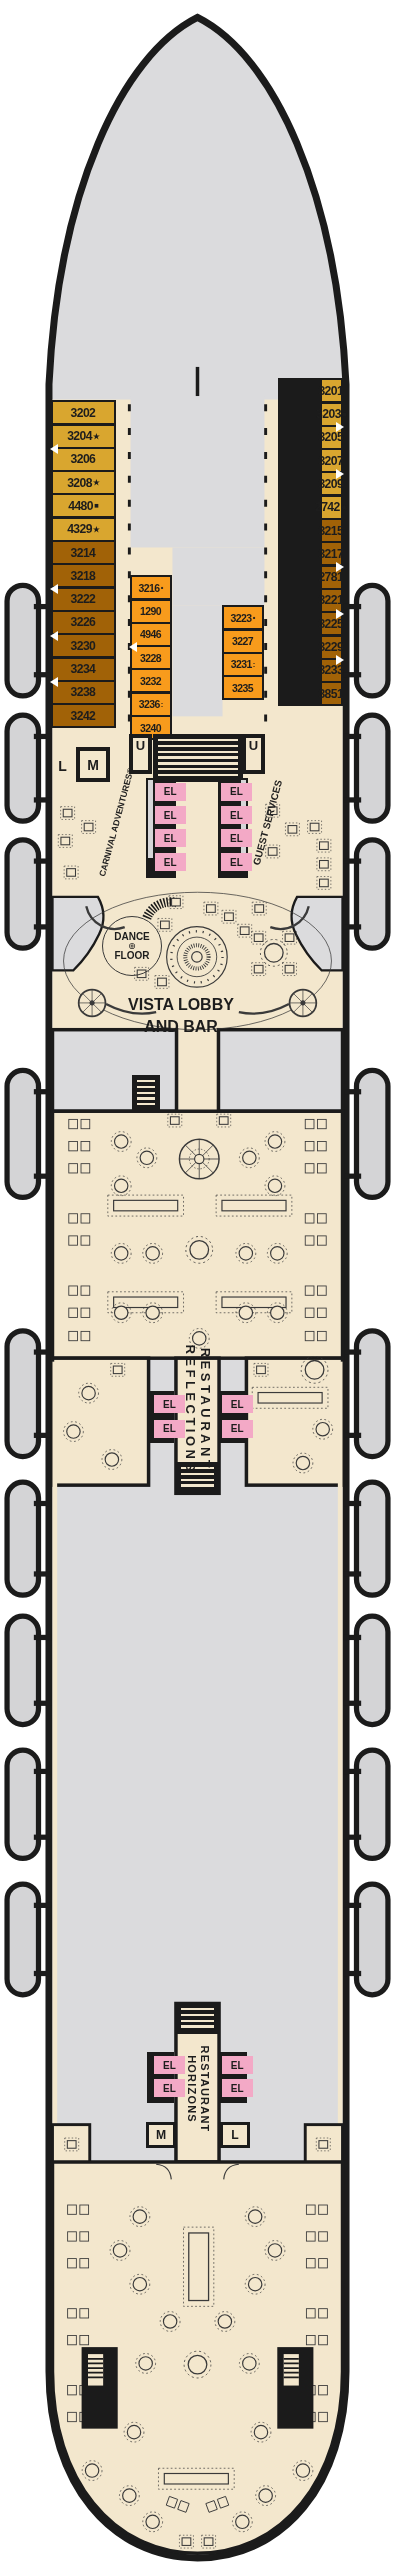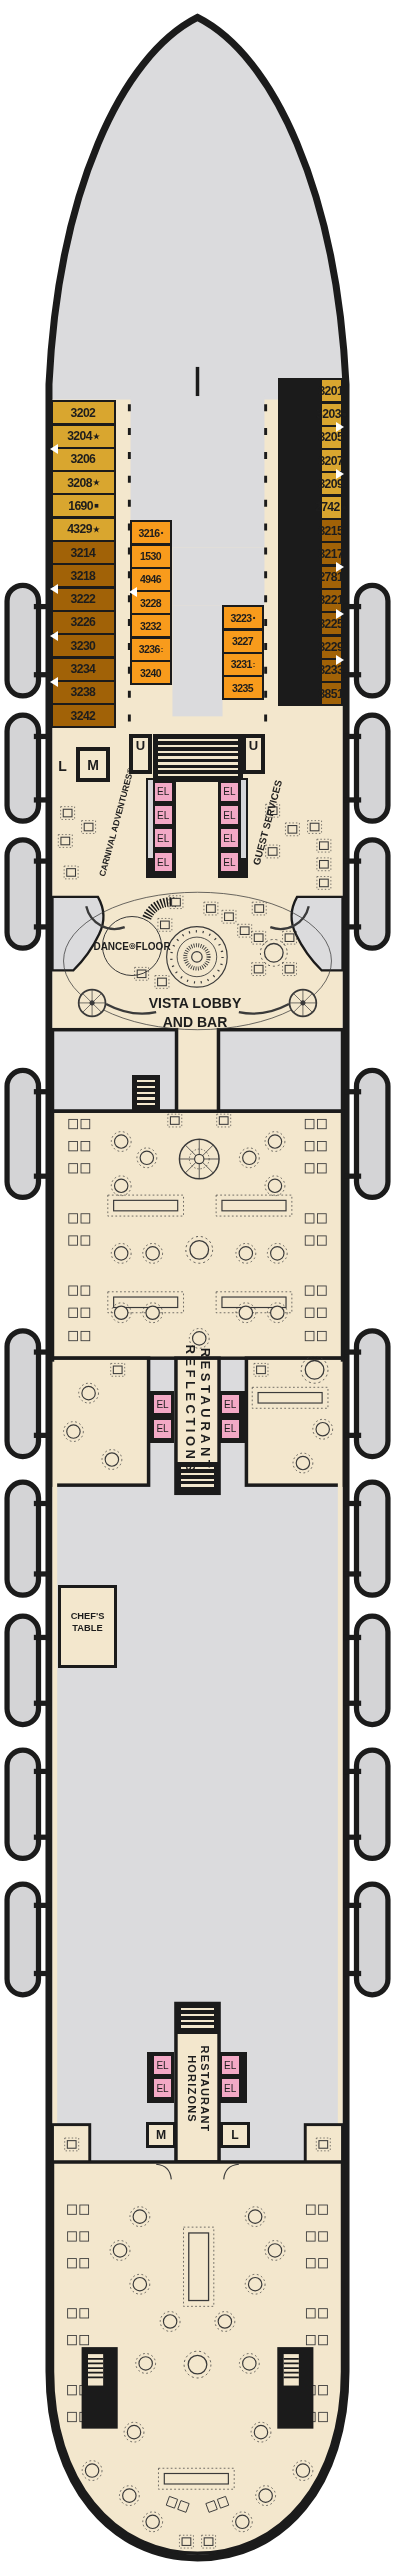--- a/index.html
+++ b/index.html
@@ -3,21 +3,21 @@
 <meta charset="utf-8">
 <style>
   html,body{margin:0;padding:0;background:#ffffff;}
   body{font-family:"Liberation Sans", sans-serif;}
   #ship{position:relative;width:395px;height:2576px;background:#fff;overflow:hidden;color:#1d1d1d;}
   #base{position:absolute;left:0;top:0;}
 
   
   .col{position:absolute;display:flex;flex-direction:column;gap:2.3px;background:#1b1b1b;padding:2.3px;box-sizing:border-box;z-index:4;}
   .col-port-outer{left:51px;top:400px;width:65px;}
-  .col-port-inner{left:130px;top:520px;width:42px;}
+  .col-port-inner{left:130px;top:575px;width:42px;}
   .col-stbd-outer{left:278px;top:378px;width:65px;padding-left:44px;}
   .col-stbd-inner{left:222px;top:605px;width:42px;}
   .cabin{position:relative;height:21px;display:flex;align-items:center;justify-content:center;font-weight:700;font-size:12.2px;letter-spacing:-0.6px;color:#1d1d1d;}
   .col-port-inner .cabin,.col-stbd-inner .cabin{font-size:10.5px;}
   .cabin .sym{font-size:7.6px;margin-left:1.2px;letter-spacing:0;}
   .cabin.gold{background:#D9A62F;}
   .cabin.purple{background:#a16207;}
   .cabin.orange{background:#F89B1C;}
   .col-port-outer .cabin.door::after,.col-port-inner .cabin.door::after{
     content:"";position:absolute;left:-3.5px;bottom:-7.6px;width:0;height:0;z-index:5;
@@ -29,21 +29,21 @@
   
   .stairs{position:absolute;background:#1b1b1b;z-index:5;}
   .stairs::after{content:"";position:absolute;left:5.2px;right:5.2px;top:4.7px;bottom:4.7px;
     background:repeating-linear-gradient(180deg,#F3E7CD 0 2.3px,transparent 2.3px 5.8px);}
   #stairs-top{left:153px;top:734px;width:90px;height:48px;}
   #stairs-lobby{left:132px;top:1075px;width:28px;height:35px;}
   #stairs-refl{left:176px;top:1462px;width:43px;height:30px;}
   #stairs-hor{left:176px;top:2003px;width:43px;height:31px;}
   .bank{position:absolute;background:#1b1b1b;z-index:6;}
   .bank .gr{position:absolute;top:2.3px;width:5.2px;height:78%;background:#d6d6d8;}
-  .el{position:absolute;width:17px;height:18px;background:#F3A9C6;display:flex;align-items:center;justify-content:center;font-weight:400;font-size:10px;color:#1d1d1d;}
+  .el{position:absolute;width:31px;height:18px;background:#F3A9C6;display:flex;align-items:center;justify-content:center;font-weight:700;font-size:10px;color:#1d1d1d;}
   #bank-tl{left:146px;top:778px;width:30px;height:100px;}
   #bank-tr{left:218px;top:778px;width:30px;height:100px;}
   #bank-tl .gr{left:1.7px;} #bank-tr .gr{right:1.7px;}
   #bank-tl .el{left:8.7px;} #bank-tr .el{left:2.9px;}
   .bank .e1{top:4.7px;} .bank .e2{top:28px;} .bank .e3{top:51px;} .bank .e4{top:75px;}
   #bank-rl{left:147px;top:1391px;width:27px;height:52px;}
   #bank-rr{left:220px;top:1391px;width:27px;height:52px;}
   #bank-hl{left:147px;top:2052px;width:27px;height:51px;}
   #bank-hr{left:220px;top:2052px;width:27px;height:51px;}
   #bank-rl .el,#bank-hl .el{left:7px;} #bank-rr .el,#bank-hr .el{left:1.7px;}
@@ -54,23 +54,23 @@
   #u-left{left:129px;top:734px;} #u-right{left:242px;top:734px;}
   #m-room{position:absolute;left:76px;top:747px;width:34px;height:35px;background:#F3E7CD;border:4.1px solid #1b1b1b;box-sizing:border-box;display:flex;align-items:center;justify-content:center;font-weight:700;font-size:14px;z-index:6;}
   #l-top{position:absolute;left:51px;top:758px;width:23px;text-align:center;font-weight:700;font-size:14px;z-index:6;}
   .mlbox{position:absolute;width:30px;height:26px;background:#F3E7CD;border:3.5px solid #1b1b1b;box-sizing:border-box;display:flex;align-items:center;justify-content:center;font-weight:700;font-size:12.2px;z-index:6;}
   #m-hor{left:146px;top:2122px;} #l-hor{left:220px;top:2122px;}
 
   
   .lbl{position:absolute;color:#1d1d1d;z-index:7;}
   #carnival{left:51px;top:817px;width:131px;text-align:center;font-weight:700;font-size:8.7px;transform:rotate(-75deg);}
   #guest{left:202px;top:817px;width:131px;text-align:center;font-weight:700;font-size:10px;transform:rotate(-75deg);}
-  #dance{left:102px;top:916px;width:58px;height:58px;border:1.2px solid #3a3a3a;border-radius:50%;display:flex;align-items:center;justify-content:center;font-weight:700;font-size:10px;line-height:1.1;}
+  #dance{left:102px;top:916px;width:58px;height:58px;border:1.2px solid #3a3a3a;border-radius:50%;display:flex;flex-direction:column;align-items:center;justify-content:center;font-weight:700;font-size:10px;line-height:1.1;}
   #dance .tgt{font-size:7.6px;line-height:1;}
-  #vista{left:137px;top:994px;width:116px;text-align:center;font-weight:700;font-size:14px;line-height:1.35;}
+  #vista{left:123px;top:994px;width:116px;text-align:center;font-weight:700;font-size:16px;line-height:1.35;}
   .vlabel{display:flex;flex-direction:column-reverse;align-items:center;justify-content:center;font-weight:700;text-align:center;line-height:1.15;}
   #refl-label{left:110px;top:1394px;width:175px;height:31px;transform:rotate(90deg);font-size:13px;letter-spacing:3.5px;}
   #hor-label{left:110px;top:2075px;width:175px;height:28px;transform:rotate(90deg);font-size:11px;letter-spacing:1.2px;}
   #chefs{position:absolute;left:58px;top:1585px;width:59px;height:83px;background:#F3E7CD;border:3.5px solid #1b1b1b;box-sizing:border-box;display:flex;flex-direction:column;align-items:center;padding-top:22px;font-weight:700;font-size:9.3px;line-height:1.3;z-index:6;}
 </style>
 </head>
 <body>
 
 <div id="ship">
 
@@ -362,21 +362,21 @@
         <span class="num">3206</span>
         <span class="sym"></span>
       </div>
 
       <div class="cabin gold">
         <span class="num">3208</span>
         <span class="sym">★</span>
       </div>
 
       <div class="cabin gold">
-        <span class="num">1690</span>
+        <span class="num">4480</span>
         <span class="sym">■</span>
       </div>
 
       <div class="cabin gold">
         <span class="num">4329</span>
         <span class="sym">★</span>
       </div>
 
       <div class="cabin purple">
         <span class="num">3214</span>
@@ -419,21 +419,21 @@
       </div>
     </div>
   <div class="col col-port-inner">
 
       <div class="cabin orange">
         <span class="num">3216</span>
         <span class="sym">•</span>
       </div>
 
       <div class="cabin orange">
-        <span class="num">1530</span>
+        <span class="num">1290</span>
         <span class="sym"></span>
       </div>
 
       <div class="cabin orange door">
         <span class="num">4946</span>
         <span class="sym"></span>
       </div>
 
       <div class="cabin orange">
         <span class="num">3228</span>
@@ -593,24 +593,20 @@
   <div class="bank" id="bank-rl">
     <div class="el f1">EL</div>
     <div class="el f2">EL</div>
   </div>
   <div class="bank" id="bank-rr">
     <div class="el f1">EL</div>
     <div class="el f2">EL</div>
   </div>
   <div class="stairs" id="stairs-refl"></div>
 
-  <div id="chefs">
-    <div>CHEF'S</div>
-    <div>TABLE</div>
-  </div>
 
   <div class="stairs" id="stairs-hor"></div>
   <div class="lbl vlabel" id="hor-label">
     <span>HORIZONS</span>
     <span>RESTAURANT</span>
   </div>
   <div class="bank" id="bank-hl">
     <div class="el f1">EL</div>
     <div class="el f2">EL</div>
   </div>

